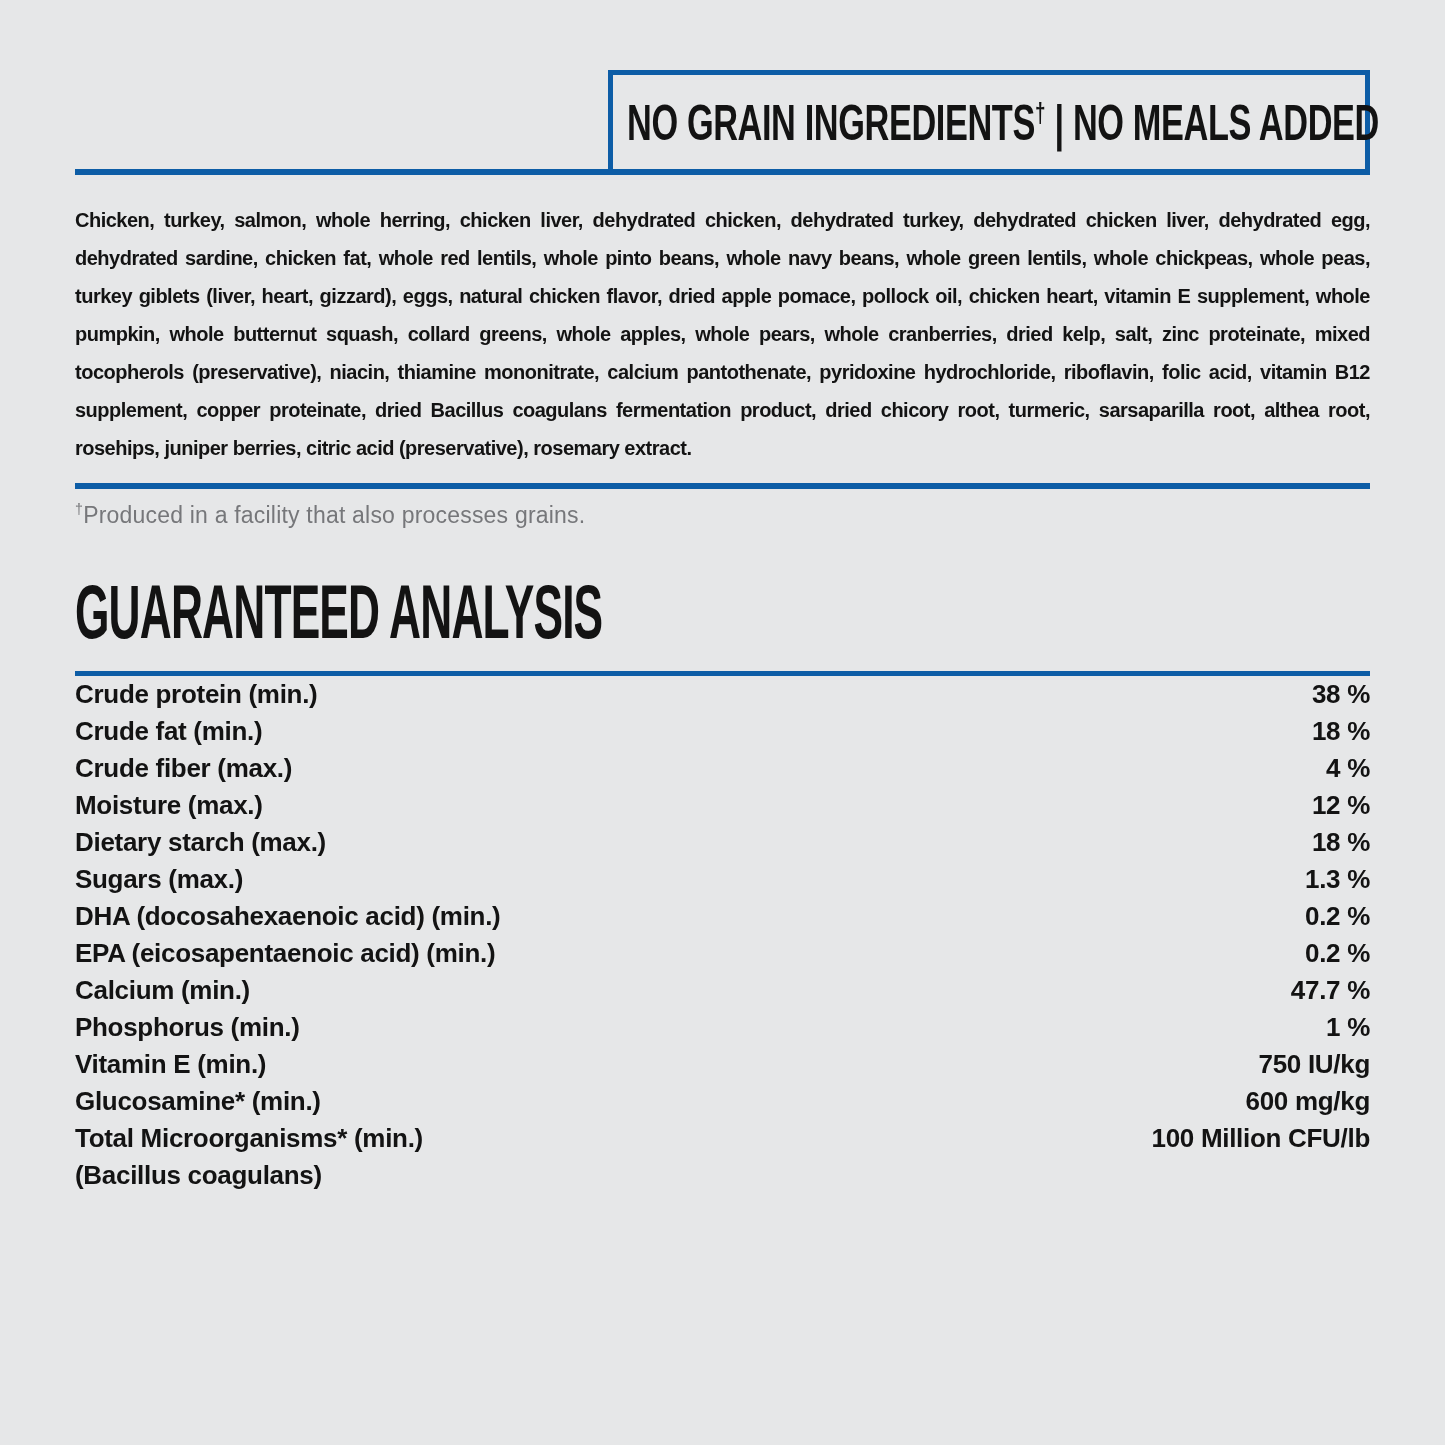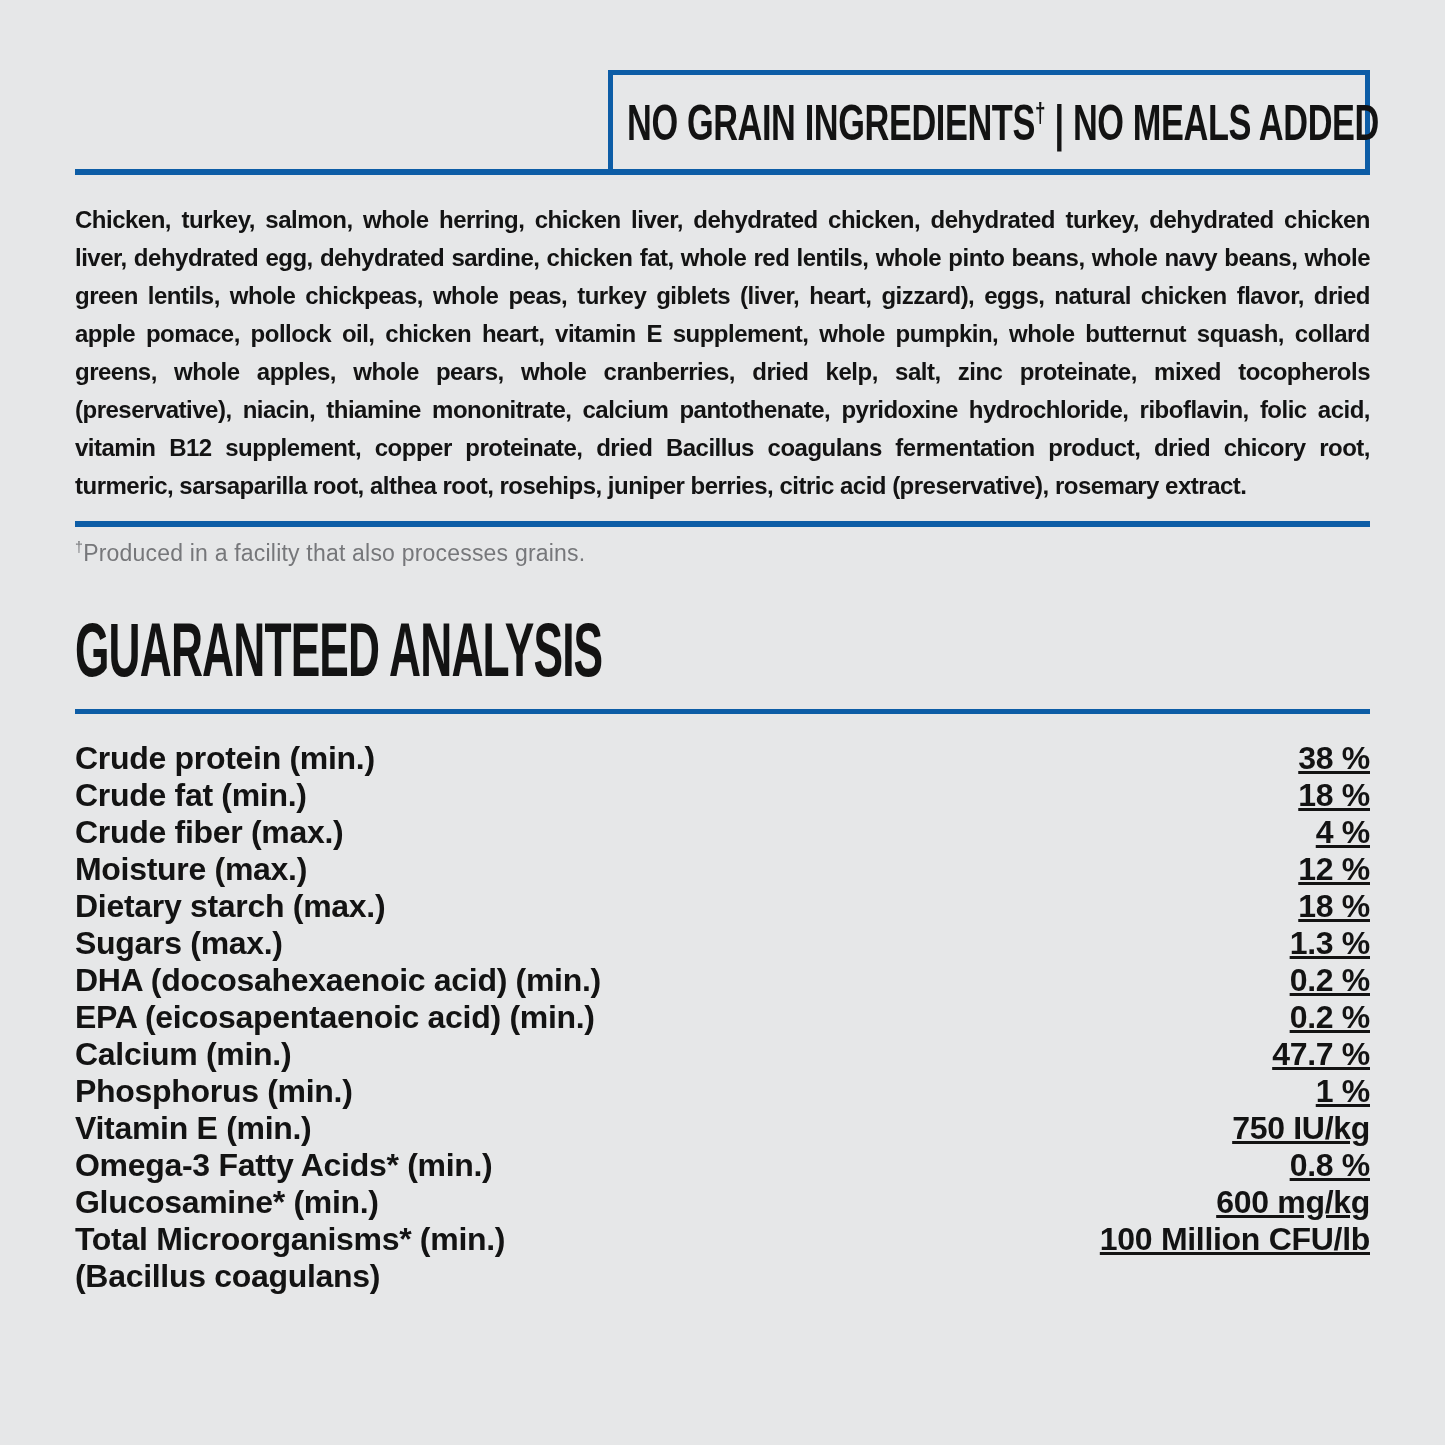--- a/index.html
+++ b/index.html
@@ -59,21 +59,21 @@
     vertical-align:super;
     line-height:0;
   }
   .badge-sep{
     display:inline-block;
     padding:0 12px;
   }
   
   .ing-body{
     margin-top:26px;
-    font-size:24px;
+    font-size:20px;
     font-weight:700;
     letter-spacing:-0.5px;
     line-height:38px;
     text-align:justify;
     color:var(--ink);
   }
   .foot-rule{
     margin-top:16px;
     height:6px;
     background:var(--accent-blue);
@@ -96,33 +96,32 @@
     font-size:54px;
     letter-spacing:-1px;
     transform:scale(0.82,1.42);
   }
   .ga-rule{
     margin-top:22px;
     height:5px;
     background:var(--accent-blue);
   }
   .ga-table{
-    margin-top:26px;
-    font-size:32px;
+    font-size:26px;
     font-weight:700;
     letter-spacing:-0.3px;
   }
   .ga-row{
     display:flex;
     justify-content:space-between;
     align-items:baseline;
     line-height:37px;
   }
   .ga-row .lbl{text-align:left;}
-  .ga-row .val{text-align:center;white-space:nowrap;text-decoration:underline;}
+  .ga-row .val{text-align:center;white-space:nowrap;}
   .ga-sub{
     line-height:37px;
   }
 </style>
 </head>
 <body>
 
 <div class="page">
 
   <div class="ing-header">
@@ -182,24 +181,20 @@
     </div>
     <div class="ga-row">
       <span class="lbl">Phosphorus (min.)</span>
       <span class="val">1 %</span>
     </div>
     <div class="ga-row">
       <span class="lbl">Vitamin E (min.)</span>
       <span class="val">750 IU/kg</span>
     </div>
     <div class="ga-row">
-      <span class="lbl">Omega-3 Fatty Acids* (min.)</span>
-      <span class="val">0.8 %</span>
-    </div>
-    <div class="ga-row">
       <span class="lbl">Glucosamine* (min.)</span>
       <span class="val">600 mg/kg</span>
     </div>
     <div class="ga-row">
       <span class="lbl">Total Microorganisms* (min.)</span>
       <span class="val">100 Million CFU/lb</span>
     </div>
     <div class="ga-sub">(Bacillus coagulans)</div>
   </div>
 

